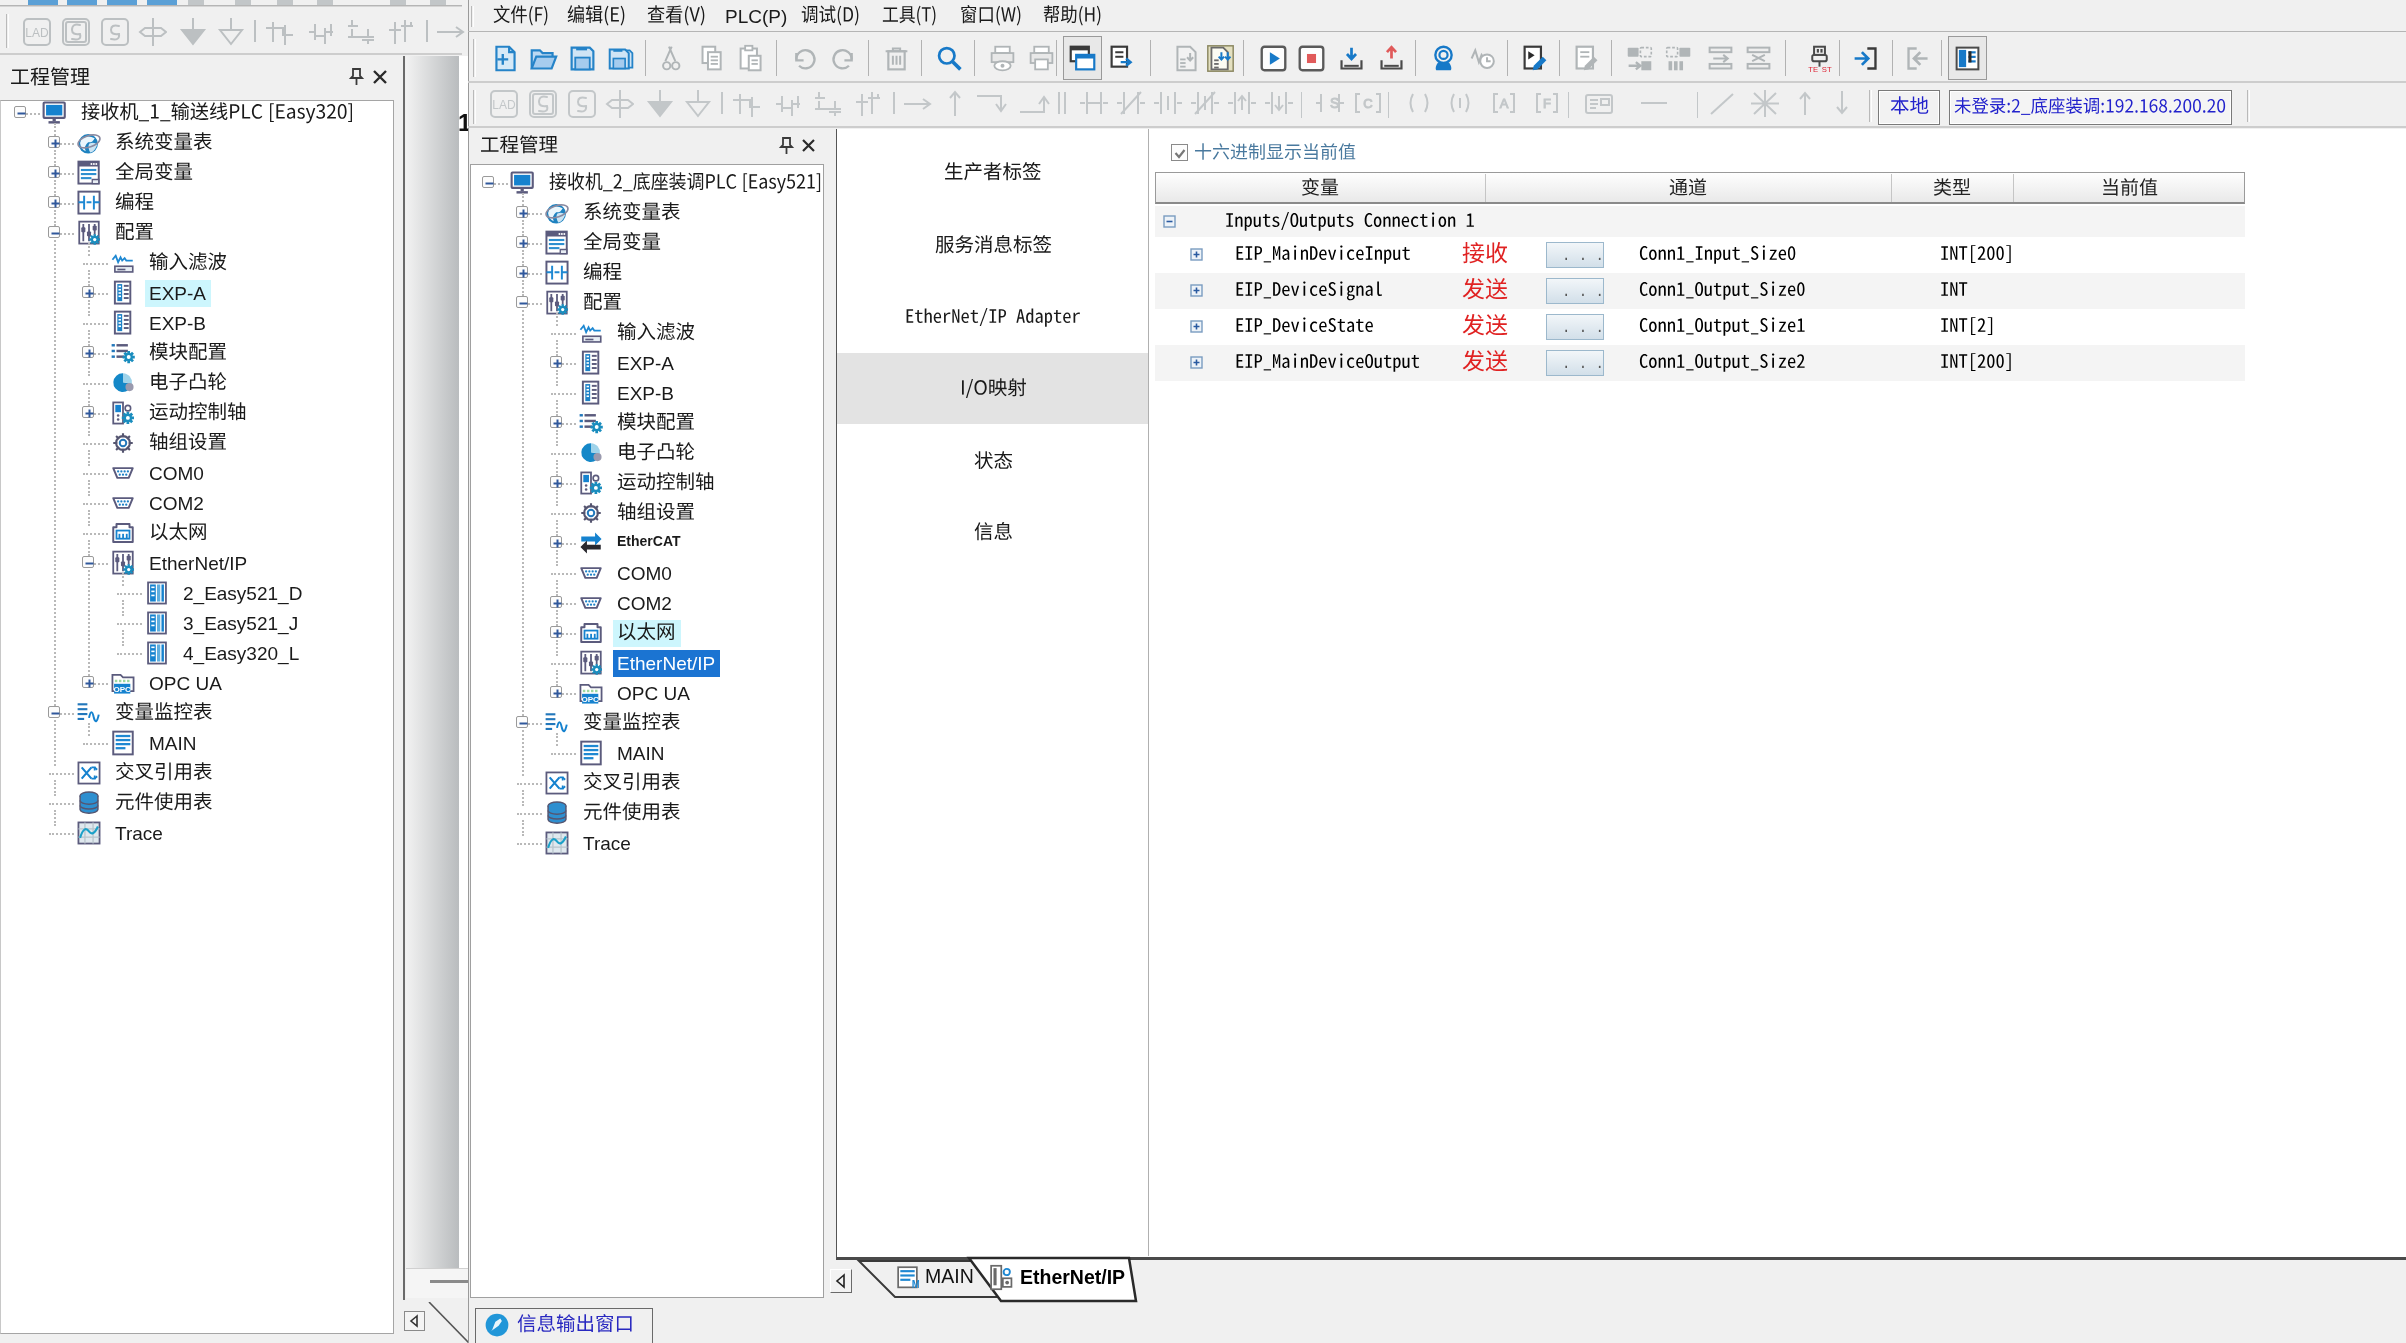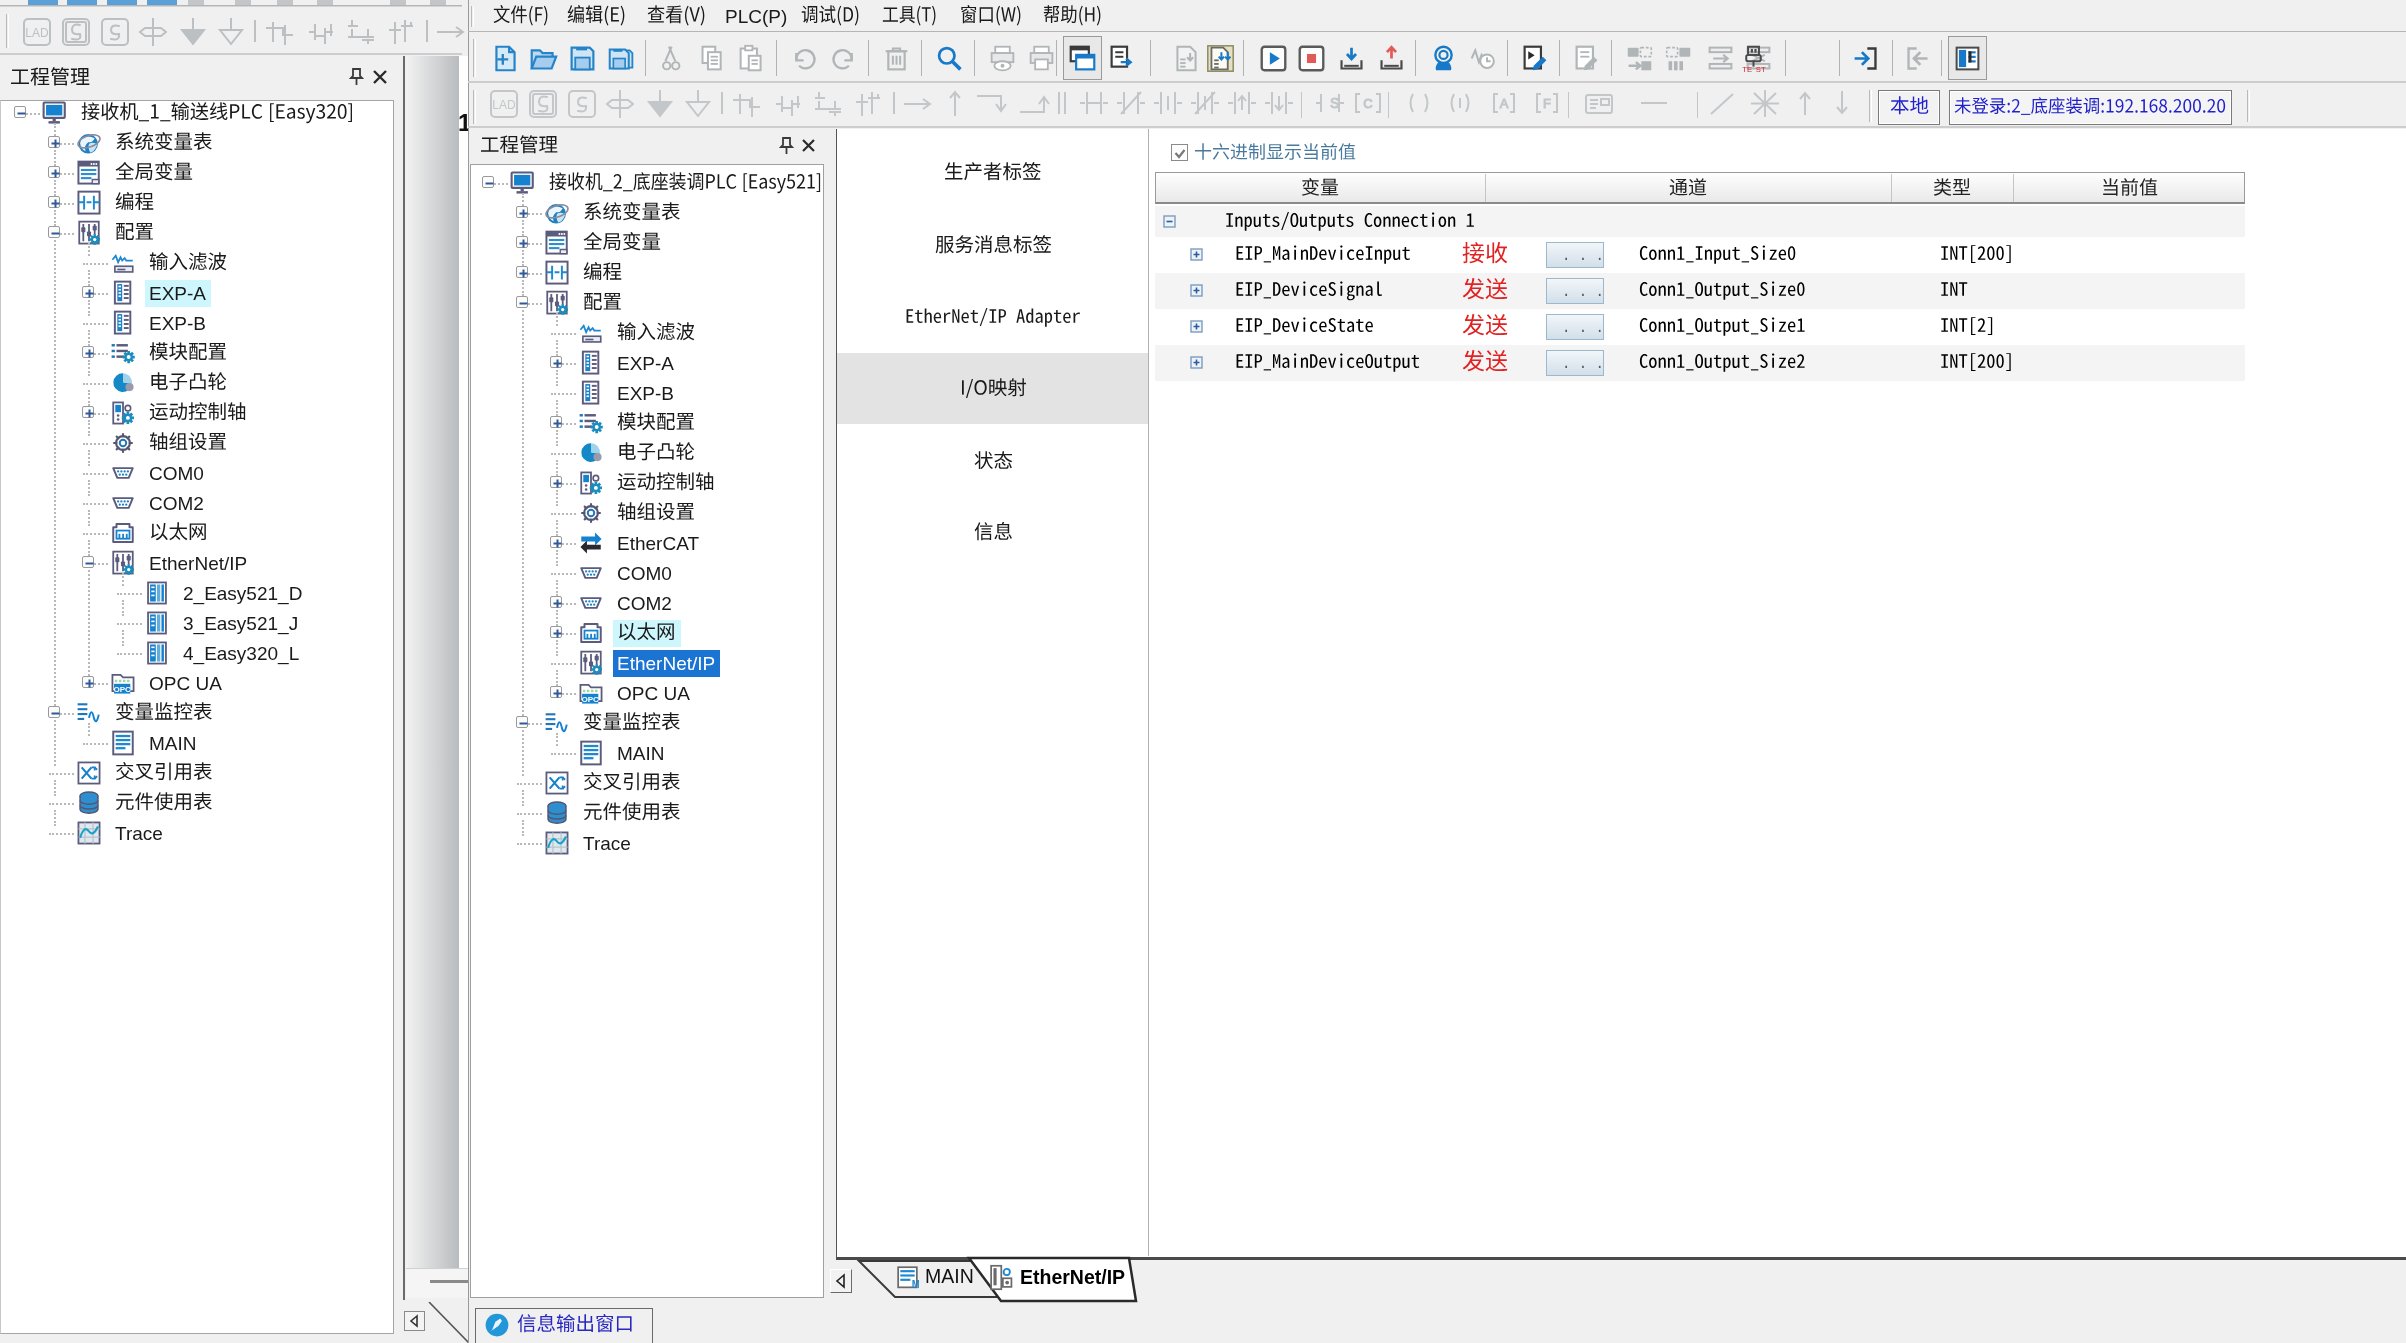--- a/index.html
+++ b/index.html
@@ -1038,21 +1038,21 @@
         </g>
       </svg></div>
 <div style="position:absolute;left:1744.0px;top:44.0px;width:29.0px;height:29.0px"><svg width="29.0" height="29.0" viewBox="0 0 32 32">
         <g stroke="#b0b5b7" stroke-width="2.2" fill="none">
           <rect x="4" y="4" width="24" height="5" fill="#eee"></rect>
           <rect x="4" y="22" width="24" height="5" fill="#eee"></rect>
           <path d="M9 12 l14 7 M23 12 l-14 7"></path>
         </g>
       </svg></div>
 <div style="position:absolute;left:1785px;top:40px;width:1px;height:36px;background:#b2b2b2"></div>
-<div style="position:absolute;left:1739px;top:44.0px;width:29.0px;height:29.0px"><svg width="29.0" height="29.0" viewBox="0 0 32 32">
+<div style="position:absolute;left:1805px;top:44.0px;width:29.0px;height:29.0px"><svg width="29.0" height="29.0" viewBox="0 0 32 32">
         <rect x="10" y="3" width="12" height="9" fill="none" stroke="#4a4a4a" stroke-width="2.2"></rect>
         <rect x="13" y="5.5" width="2.4" height="4" fill="#4a4a4a"></rect>
         <rect x="17" y="5.5" width="2.4" height="4" fill="#4a4a4a"></rect>
         <rect x="8" y="12" width="16" height="7" rx="2" fill="none" stroke="#4a4a4a" stroke-width="2.2"></rect>
         <path d="M16 19 v6" stroke="#4a4a4a" stroke-width="2.2"></path>
         <text x="9" y="31" font-family="Liberation Sans" font-size="8.5" fill="#d23" text-anchor="middle">TE</text>
         <text x="24" y="31" font-family="Liberation Sans" font-size="8.5" fill="#d23" text-anchor="middle">ST</text>
       </svg></div>
 <div style="position:absolute;left:1839px;top:40px;width:1px;height:36px;background:#b2b2b2"></div>
 <div style="position:absolute;left:1851.0px;top:44.0px;width:29.0px;height:29.0px"><svg width="29.0" height="29.0" viewBox="0 0 32 32">
@@ -1566,21 +1566,21 @@
 <div style="position:absolute;left:551.0px;top:543.0px;width:25.0px;height:0;border-top:2px dotted #b9b9b9"></div>
 <div style="position:absolute;left:556.0px;top:520.0px;height:16.0px;width:0;border-left:2px dotted #b9b9b9"></div>
 <div style="position:absolute;left:549.5px;top:535.5px;width:12px;height:12px;background:#fcfcfc;border:1.5px solid #9a9a9a;border-radius:2px"></div>
 <div style="position:absolute;left:549.5px;top:535.5px;line-height:0"><svg width="15.0" height="15.0" viewBox="0 0 15.0 15.0" fill="none" stroke="#30589c" stroke-width="2.0">
         <path d="M3.5 7.5 h8 M7.5 3.5 v8"></path>
       </svg></div>
 <div style="position:absolute;left:578.0px;top:530.0px;width:26.0px;height:26.0px"><svg width="26.0" height="26.0" viewBox="0 0 32 32">
         <path d="M4 11 h17 v-5 l8 8 -8 8 v-5 h-17 z" fill="#1582cf" transform="translate(0,-3)"></path>
         <path d="M28 21 h-17 v-5 l-8 8 8 8 v-5 h17 z" fill="#29292f" transform="translate(0,-3)"></path>
       </svg></div>
-<div style="position:absolute;left:617.0px;top:533.5px;font-family:'Liberation Sans',sans-serif;font-size:19.0px;color:#1a1a1a;font-weight:normal;white-space:nowrap;transform-origin:left;letter-spacing:0;line-height:1">EtherCAT</div>
+<div style="position:absolute;left:617.0px;top:533.5px;font-family:'Liberation Sans',sans-serif;font-size:14px;color:#1a1a1a;font-weight:bold;white-space:nowrap;transform-origin:left;letter-spacing:0;line-height:1">EtherCAT</div>
 <div style="position:absolute;left:551.0px;top:573.0px;width:25.0px;height:0;border-top:2px dotted #b9b9b9"></div>
 <div style="position:absolute;left:556.0px;top:550.0px;height:16.0px;width:0;border-left:2px dotted #b9b9b9"></div>
 <div style="position:absolute;left:578.0px;top:560.0px;width:26.0px;height:26.0px"><svg width="26.0" height="26.0" viewBox="0 0 32 32">
         <path d="M4 10 h24 l-5 12 h-14 z" fill="#fff" stroke="#5b5b7d" stroke-width="2.4" stroke-linejoin="round"></path>
         <g fill="#1e82c8">
           <circle cx="10" cy="14" r="1.4"></circle>
           <circle cx="14" cy="14" r="1.4"></circle>
           <circle cx="18" cy="14" r="1.4"></circle>
           <circle cx="22" cy="14" r="1.4"></circle>
           <circle cx="12" cy="18" r="1.4"></circle>

